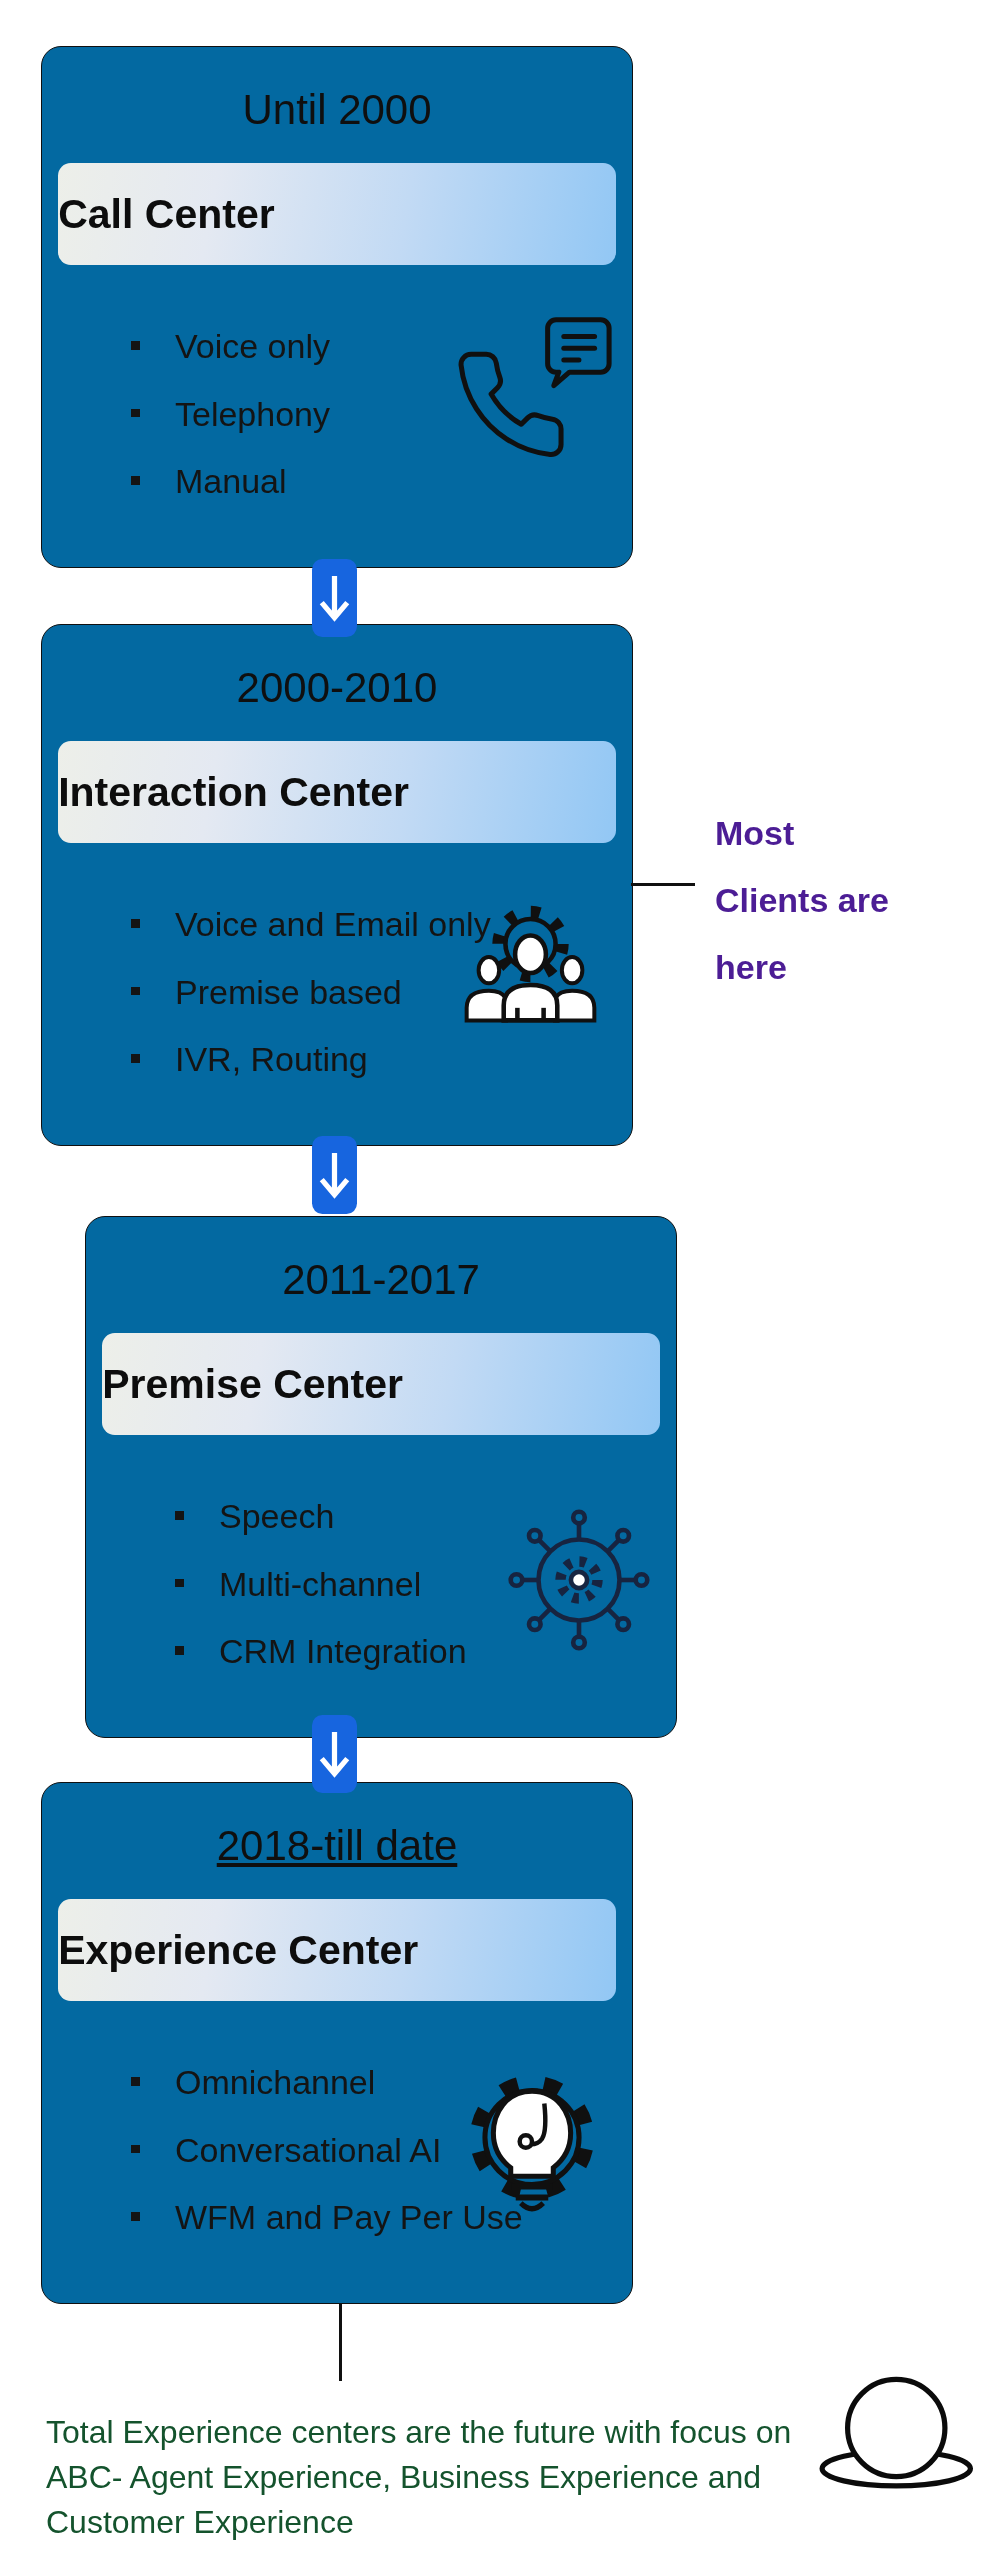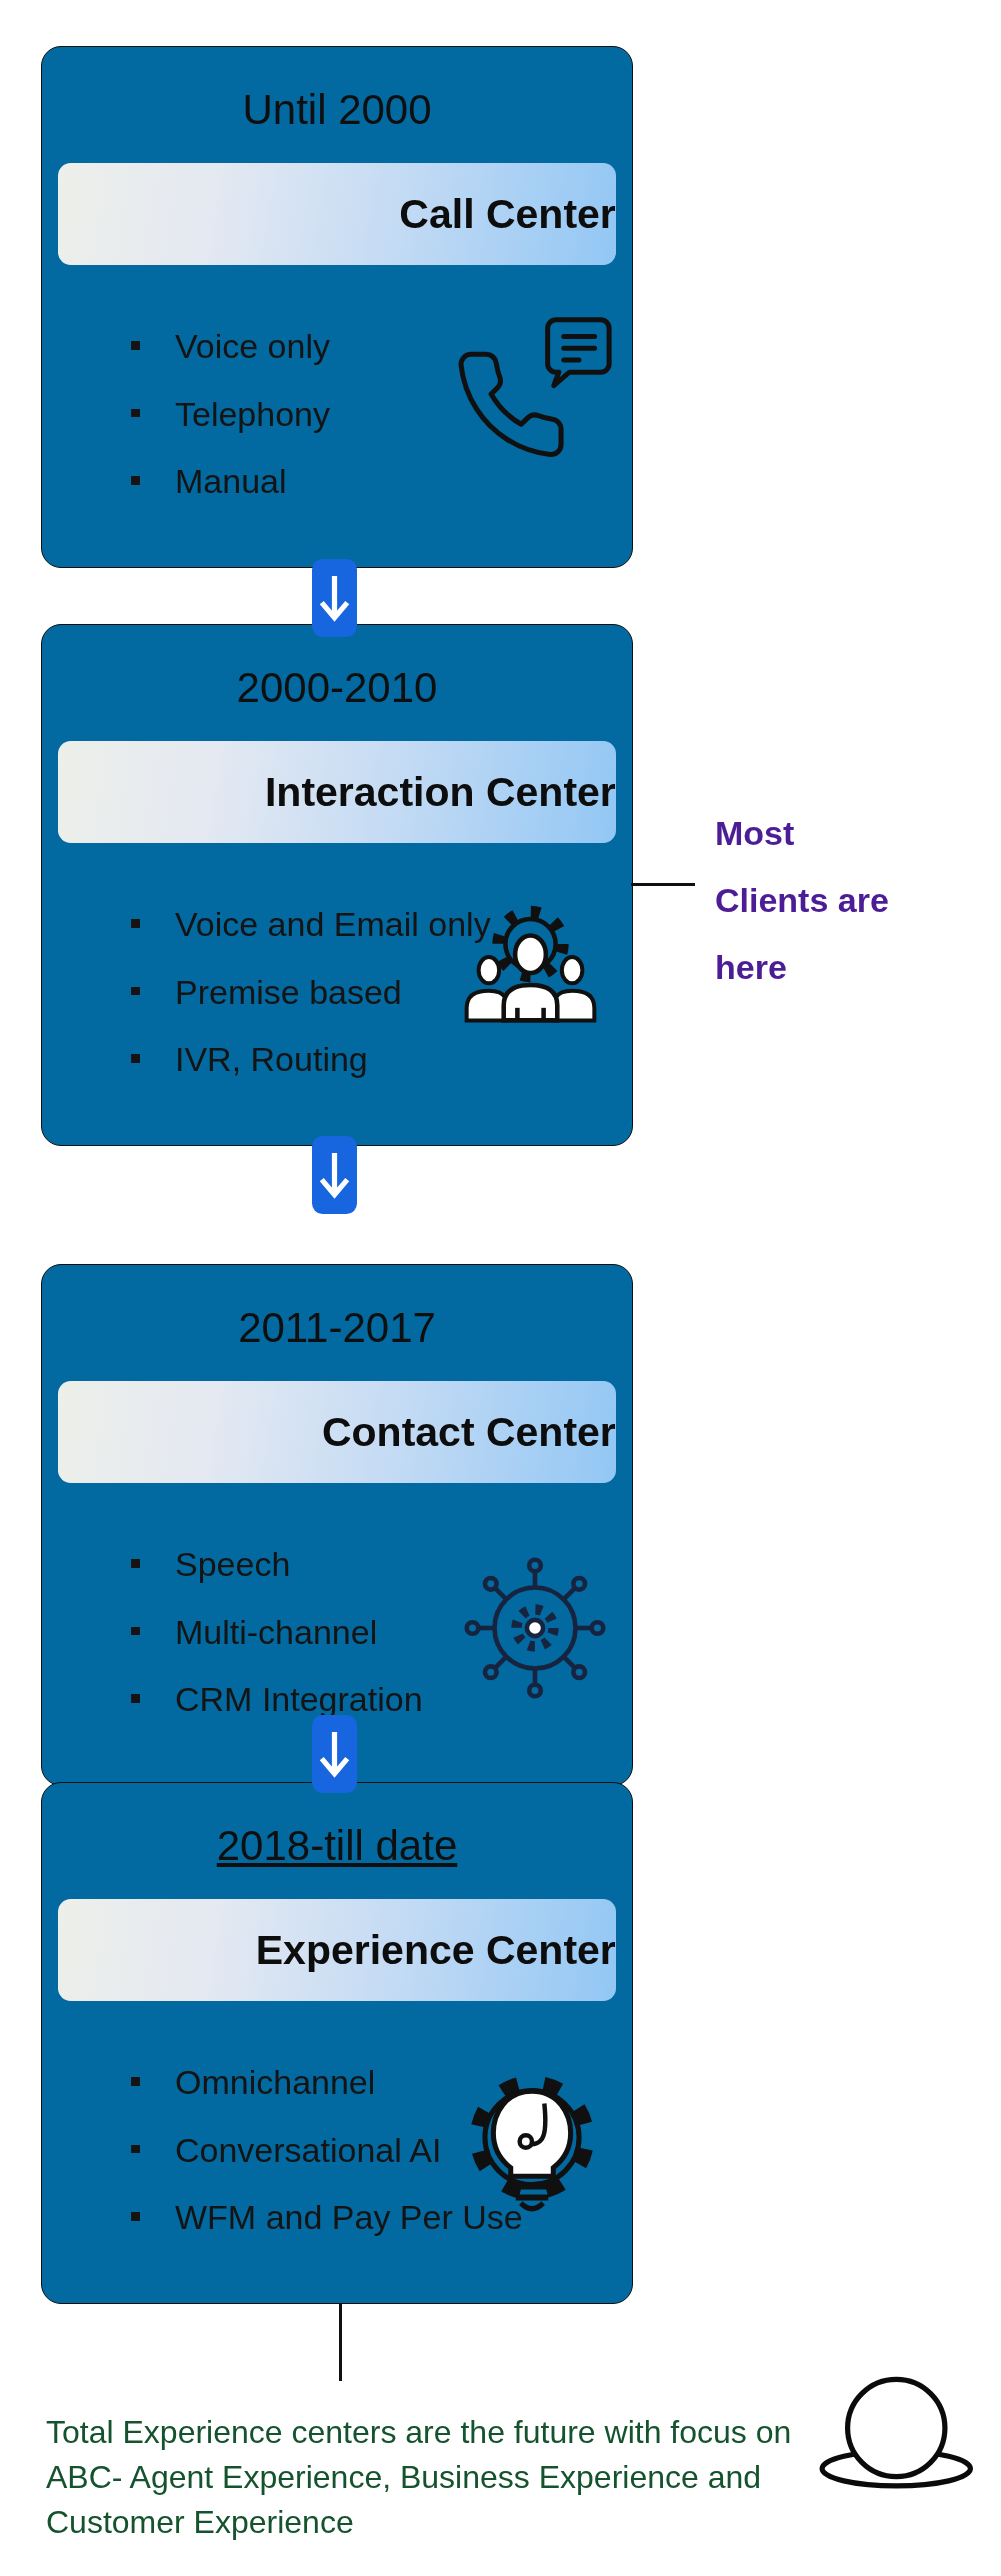--- a/index.html
+++ b/index.html
@@ -11,21 +11,21 @@
     position:absolute;left:41px;width:592px;height:522px;background:#0369a1;
     border:1.7px solid #101010;border-radius:20px;box-sizing:border-box;
   }
   .period{
     margin:39px 0 0 0;text-align:center;font-size:42px;font-weight:400;
     letter-spacing:0;color:#0f0f0f;
   }
   .banner{
     position:absolute;left:16.2px;right:16.2px;top:116px;height:102px;border-radius:12.8px;
     background:linear-gradient(100deg,#edefe9 0%,#e4e9f2 28%,#c2daf4 62%,#92c7f4 100%);
-    display:flex;align-items:center;justify-content:flex-end;
+    display:flex;align-items:center;justify-content:flex-start;
   }
   .stage-name{font-size:41px;font-weight:700;color:#0d0d0d;}
   .feature-list{position:absolute;left:88px;top:283px;margin:0;padding:0;list-style:none;}
   .feature-list li{
     position:relative;padding-left:45px;margin:0 0 35px 0;
     font-size:34px;line-height:32.5px;font-weight:400;color:#141414;white-space:nowrap;
   }
   .feature-list li::before{
     content:"";position:absolute;left:1.2px;top:11px;width:8.7px;height:8.7px;background:#141414;
   }
@@ -107,24 +107,24 @@
 
   <div class="annotation-line"></div>
   <div class="annotation">Most Clients are here</div>
 
   <div class="connector" style="top:1136px;">
     <svg width="35" height="58" viewBox="0 0 60 100">
       <path d="M30 12 V82 M8 58 L30 84 L52 58" fill="none" stroke="#ffffff" stroke-width="9" stroke-linecap="butt" stroke-linejoin="miter"></path>
     </svg>
   </div>
 
-  <section class="card" style="top:1264px;">
+  <section class="card" style="top:1216px;margin-left:44px;">
     <h2 class="period">2011-2017</h2>
     <div class="banner">
-      <span class="stage-name">Contact Center</span>
+      <span class="stage-name">Premise Center</span>
     </div>
     <ul class="feature-list">
       <li>Speech</li>
       <li>Multi-channel</li>
       <li>CRM Integration</li>
     </ul>
     <div class="card-icon" style="top:282px;">
       <svg width="162" height="162" viewBox="0 0 280 280" fill="none" stroke="#172440" stroke-width="8">
         <circle cx="140" cy="140" r="70"></circle>
         <circle cx="140" cy="140" r="32" stroke-width="18" stroke-dasharray="11 14.1"></circle>

